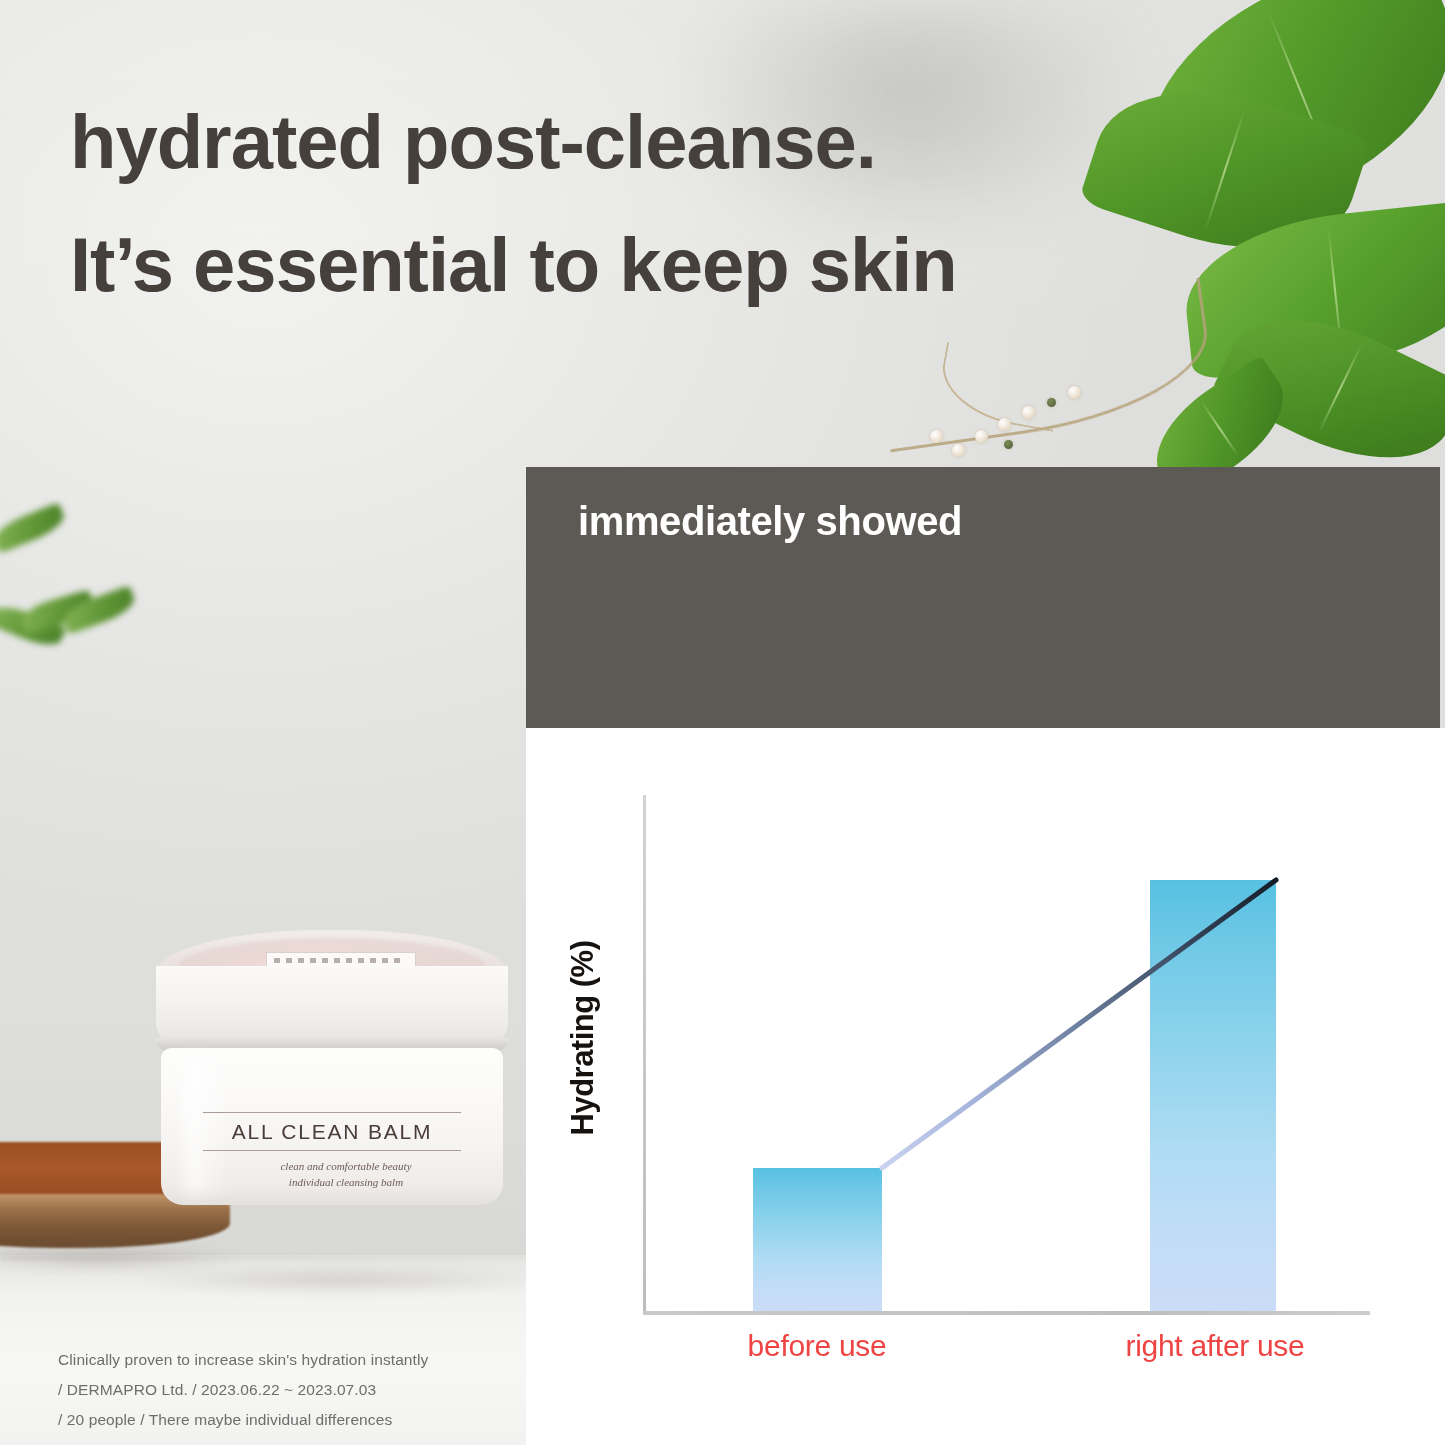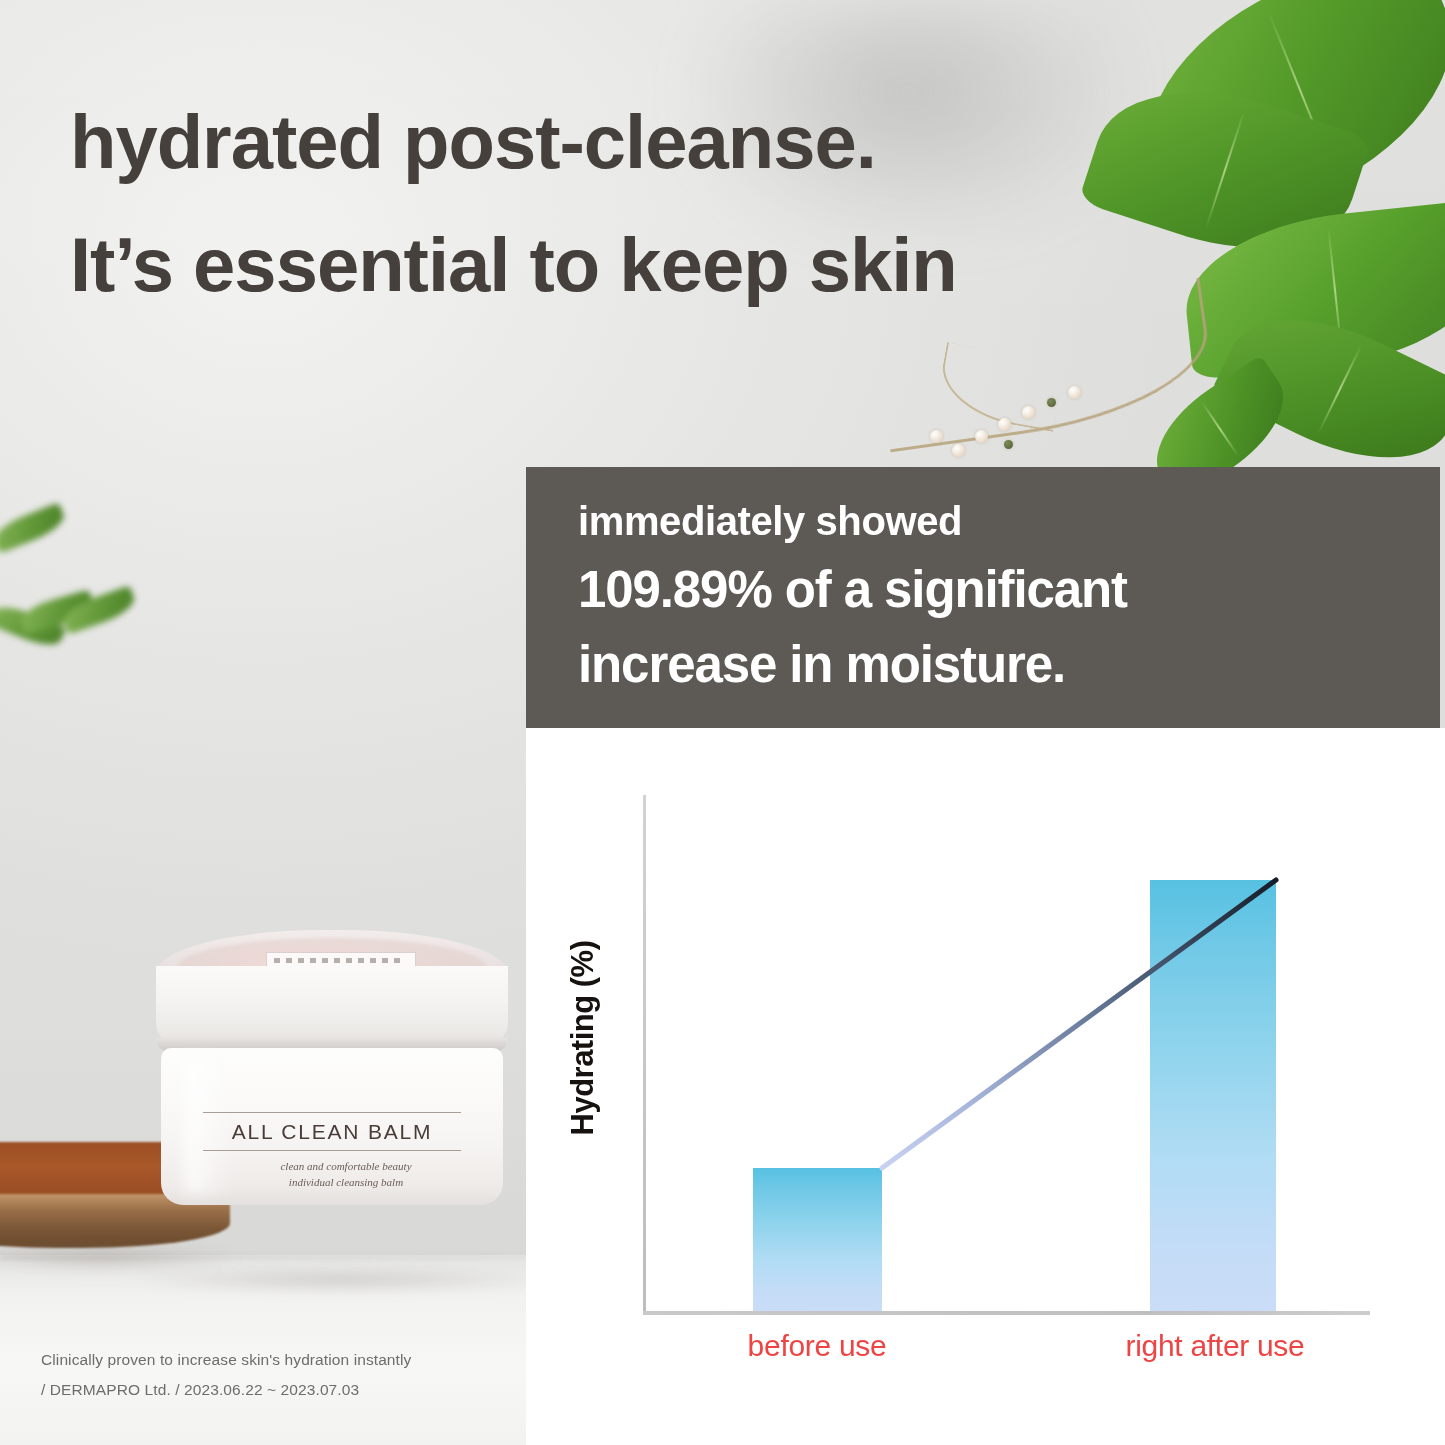--- a/index.html
+++ b/index.html
@@ -244,21 +244,21 @@
     letter-spacing:-.3px;
   }
   #x-label-before { left:188px; width:206px; text-align:center; }
   #x-label-after  { left:562px; width:254px; text-align:center; }
 
   
   #caption {
     position:absolute; left:41px; top:1345px; width:480px;
     font-size:15.5px; line-height:1.92; color:#6e6d6c; letter-spacing:.1px;
   }
-  #caption .cap-line { display:block; white-space:nowrap; }
+  #caption .cap-line { display:block; white-space:nowrap;margin-left:17px; }
 </style>
 </head>
 <body>
 
 <div id="photo-bg">
   <div id="bg-shadow-blob"></div>
   <div id="bg-wall-vignette"></div>
   <div id="table-surface"></div>
   <div id="table-edge-line"></div>
 </div>
@@ -326,24 +326,20 @@
 </div>
 
 <div id="headline">
   <span class="hl-line">hydrated post-cleanse.</span>
   <span class="hl-line">It’s essential to keep skin</span>
 </div>
 
 <div id="callout">
   <div id="callout-inner">
     <div id="callout-sub">immediately showed</div>
-    <div id="callout-main">
-      <span class="co-line">109.89% of a significant</span>
-      <span class="co-line">increase in moisture.</span>
-    </div>
   </div>
 </div>
 <div id="callout-tail"></div>
 
 <div id="chart-panel">
   <div id="chart-plot">
 
     <div id="y-axis-line"></div>
     <div id="x-axis-line"></div>
 
@@ -367,13 +363,14 @@
 
     <div class="x-tick-label" id="x-label-before">before use</div>
     <div class="x-tick-label" id="x-label-after">right after use</div>
 
   </div>
 </div>
 
 <div id="caption">
   <span class="cap-line">Clinically proven to increase skin's hydration instantly</span>
   <span class="cap-line">/ DERMAPRO Ltd. / 2023.06.22 ~ 2023.07.03</span>
+  <span class="cap-line">/ 20 people / There maybe individual differences</span>
 </div>
 
 </body></html>

